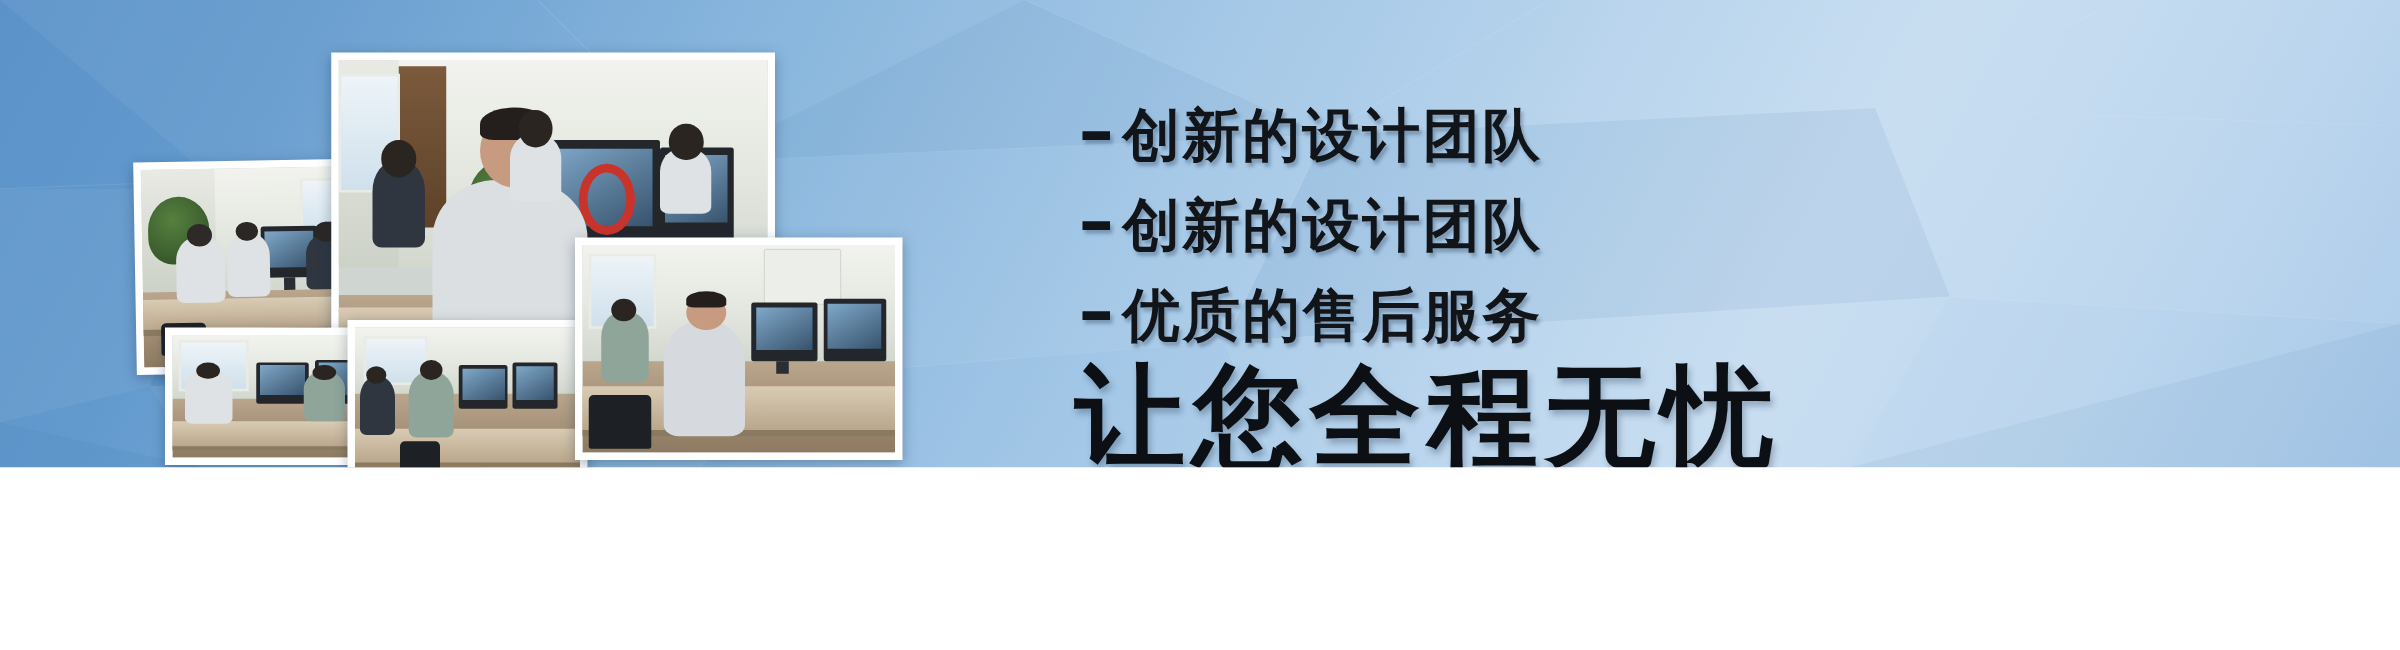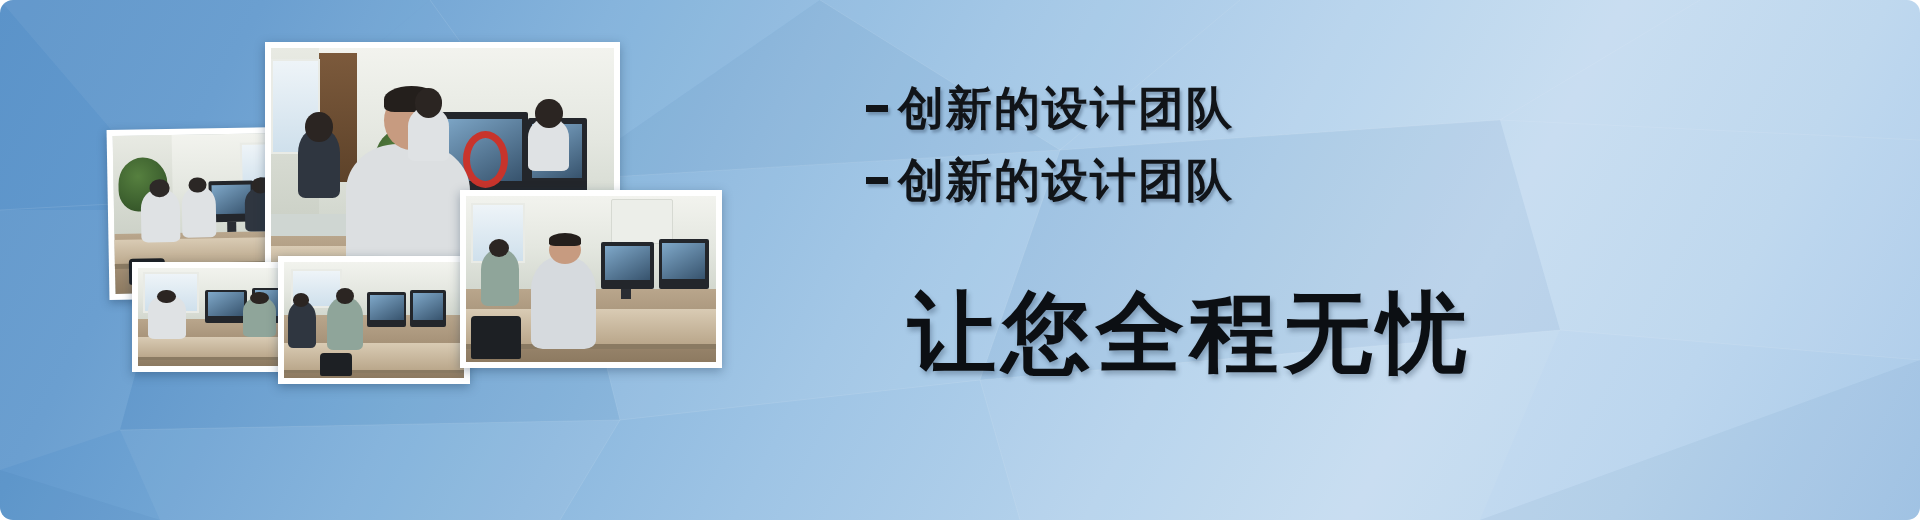--- a/index.html
+++ b/index.html
@@ -7,34 +7,33 @@
     padding: 0;
     background: #fff;
   }
   body {
     font-family: "Liberation Sans", "DejaVu Sans", sans-serif;
   }
 
   #banner {
     position: relative;
     width: 1920px;
-    height: 520px;
+    height: 374px;
     overflow: hidden;
     
     background:
       linear-gradient(118deg,
         #5b93c9 0%,
         #639ace 12%,
         #7fb0da 28%,
         #9ec4e5 46%,
         #b6d3ec 62%,
         #c6dcf1 74%,
         #bcd6ee 86%,
         #a8c9e8 100%);
-    border-radius: 13px;
   }
 
   
   #facets {
     position: absolute;
     inset: 0;
     width: 100%;
     height: 100%;
     pointer-events: none;
   }
@@ -128,21 +127,20 @@
     left: 0;
     top: 288px;
     font-family: "DejaVu Serif", "Liberation Serif", serif;
     font-size: 88px;
     font-weight: bold;
     color: #0c0f13;
     letter-spacing: 6px;
     line-height: 1;
     white-space: nowrap;
     text-shadow: 2px 4px 5px rgba(35,55,80,0.32);
-    margin-left: 48px;
   }
 </style>
 </head>
 <body>
 
 <div id="banner">
 
   <svg id="facets" viewBox="0 0 1920 520" preserveAspectRatio="none">
     <g fill="#ffffff" fill-opacity="0.055">
       <polygon points="0,0 430,0 180,210"></polygon>
@@ -298,19 +296,23 @@
 
     <div class="bullets">
       <div class="bullet">
         <span class="dash"></span>
         <span>创新的设计团队</span>
       </div>
       <div class="bullet">
         <span class="dash"></span>
         <span>创新的设计团队</span>
       </div>
+      <div class="bullet">
+        <span class="dash"></span>
+        <span>优质的售后服务</span>
+      </div>
     </div>
 
     <div class="headline">让您全程无忧</div>
 
   </div>
 
 </div>
 
 </body></html>

